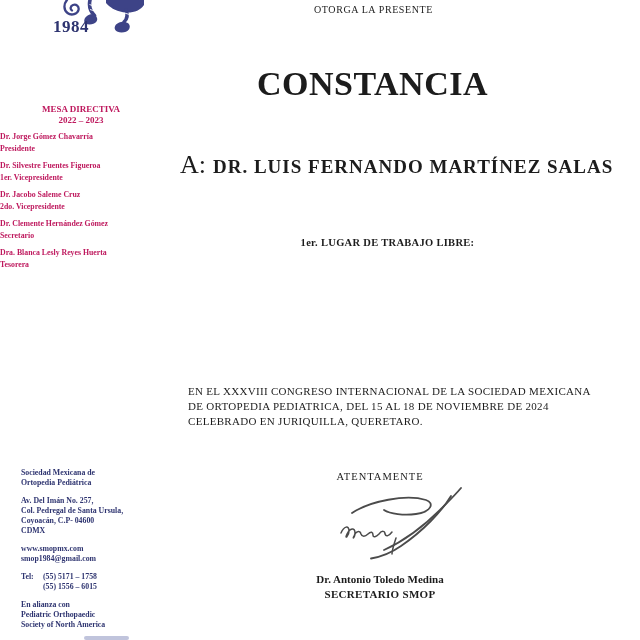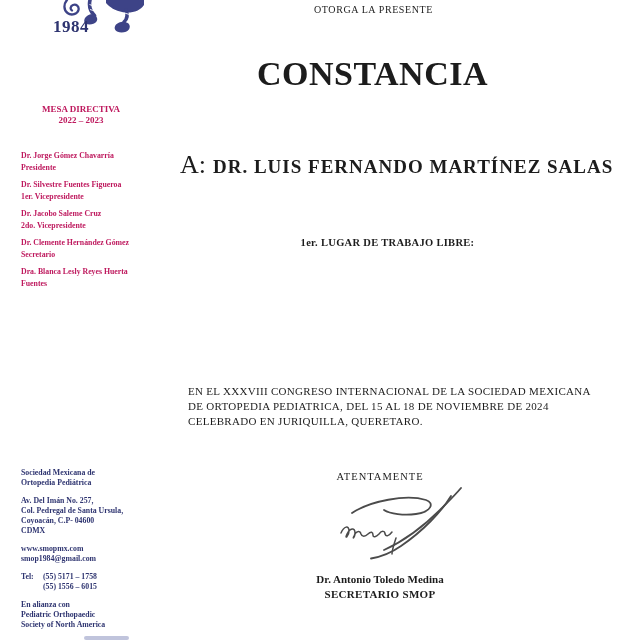--- a/index.html
+++ b/index.html
@@ -15,21 +15,21 @@
     position:absolute;left:53px;top:17px;font-size:17px;font-weight:600;
     color:#2e3470;letter-spacing:.5px;
   }
   .logo-acronym{
     position:absolute;left:49px;top:30px;font-size:27px;font-weight:bold;
     color:#2e3470;letter-spacing:.5px;
   }
   .board{position:absolute;left:0;top:104px;width:162px;color:#be185d;}
   .board-title{font-size:9px;font-weight:bold;text-align:center;line-height:10.5px;}
   .board-term{font-size:9px;font-weight:bold;text-align:center;line-height:10.5px;}
-  .members{margin-top:25px;padding-left:21px;}
+  .members{margin-top:6px;}
   .member{margin-bottom:6px;}
   .member div{font-size:7.8px;font-weight:bold;line-height:11.5px;}
   .contact{
     position:absolute;left:21px;top:468px;width:150px;color:#2e3470;
     font-size:7.8px;font-weight:bold;line-height:10px;
   }
   .contact .group{margin-bottom:8px;}
   .tel-row{display:flex;}
   .tel-label{width:22px;}
   .tel-indent{padding-left:22px;}
@@ -37,21 +37,21 @@
     position:absolute;left:84px;top:636px;width:45px;height:4px;
     background:#8d94c0;opacity:.55;border-radius:2px;
   }
   
   .main{position:absolute;left:180px;top:0;width:460px;height:640px;}
   .presents{
     position:absolute;top:4px;left:1px;width:385px;text-align:center;
     font-size:10px;letter-spacing:.6px;
   }
   .cert-title{
-    position:absolute;top:55px;left:0;width:385px;text-align:center;
+    position:absolute;top:65px;left:0;width:385px;text-align:center;
     font-size:34px;font-weight:bold;letter-spacing:.5px;margin:0;
   }
   .recipient{
     position:absolute;top:150px;left:0;width:408px;text-align:center;
     white-space:nowrap;
   }
   .recipient .prefix{font-size:26px;font-weight:normal;margin-right:7px;}
   .recipient .name{font-size:19px;font-weight:bold;letter-spacing:1px;}
   .award{
     position:absolute;top:237px;left:0;width:415px;text-align:center;
@@ -125,21 +125,21 @@
         <div class="member">
           <div>Dr. Jacobo Saleme Cruz</div>
           <div>2do. Vicepresidente</div>
         </div>
         <div class="member">
           <div>Dr. Clemente Hernández Gómez</div>
           <div>Secretario</div>
         </div>
         <div class="member">
           <div>Dra. Blanca Lesly Reyes Huerta</div>
-          <div>Fuentes</div>
+          <div>Tesorera</div>
         </div>
       </div>
     </div>
 
     <div class="contact">
       <div class="group">
         <div>Sociedad Mexicana de</div>
         <div>Ortopedia Pediátrica</div>
       </div>
       <div class="group">

